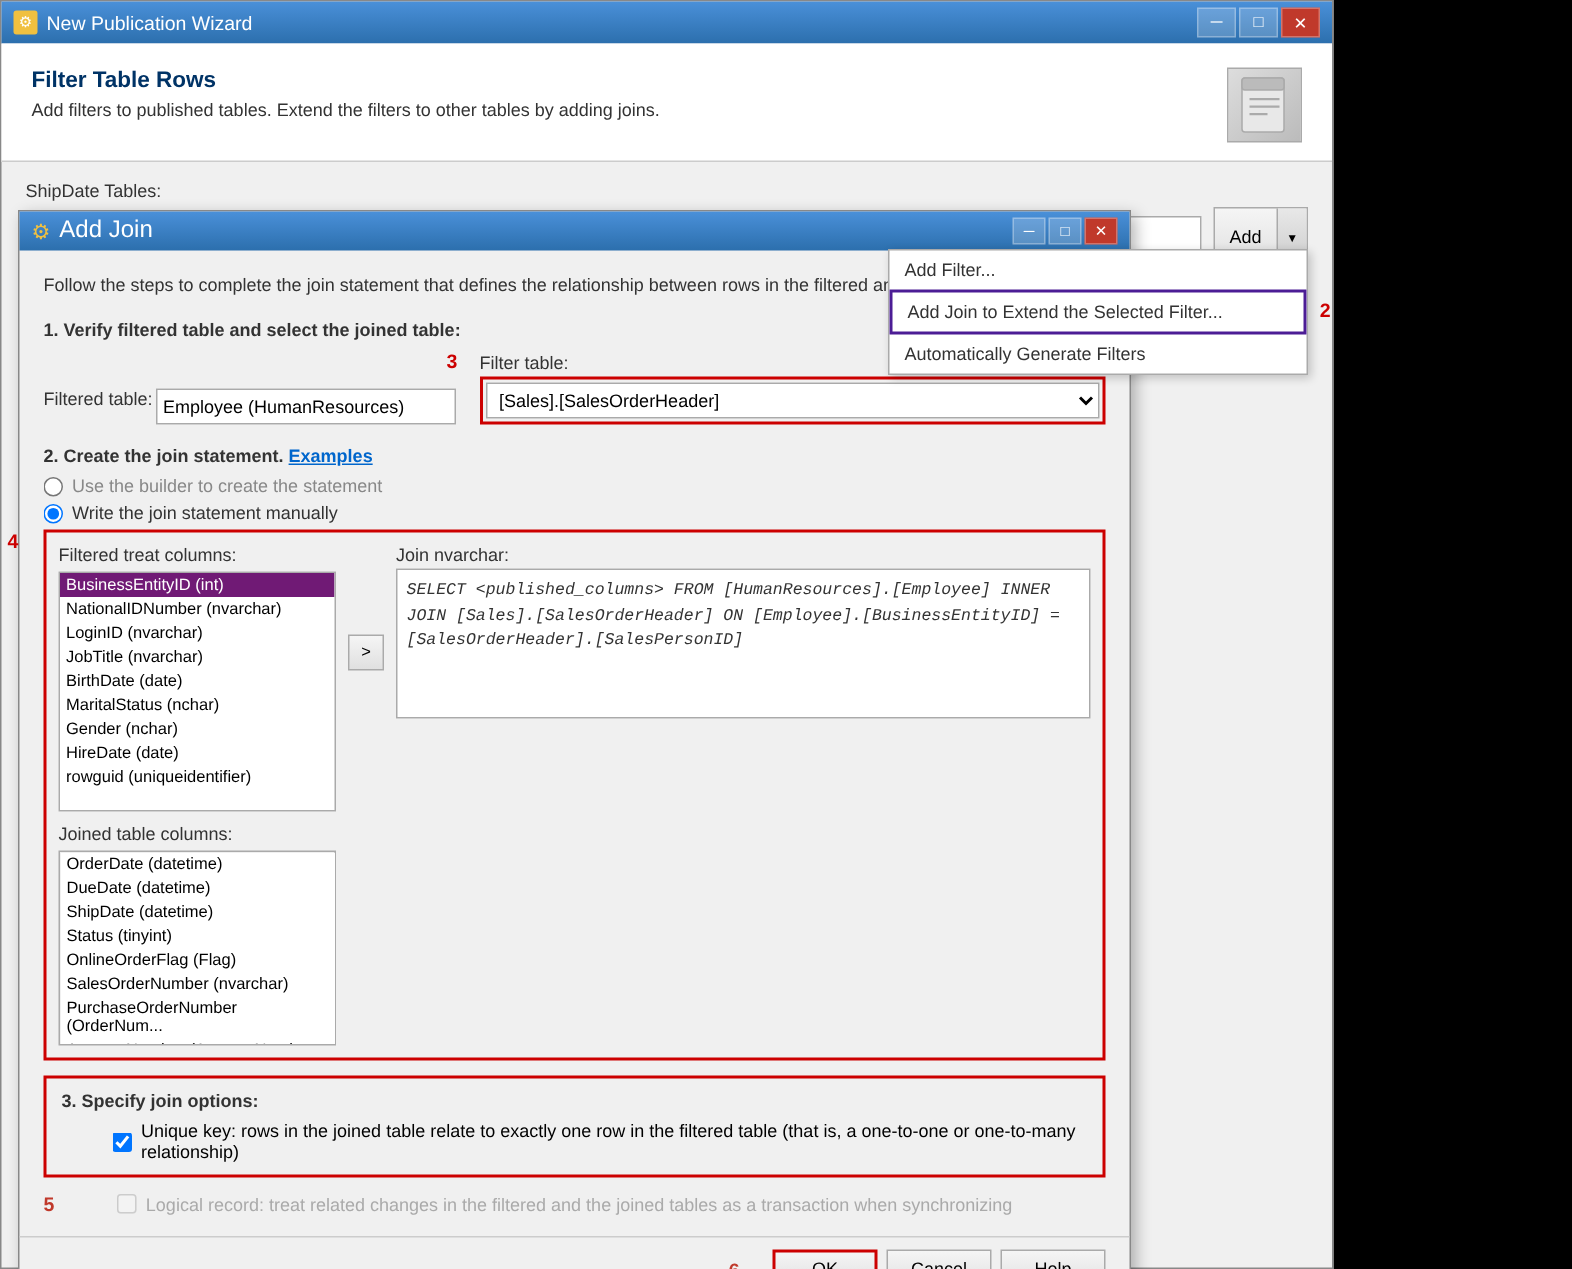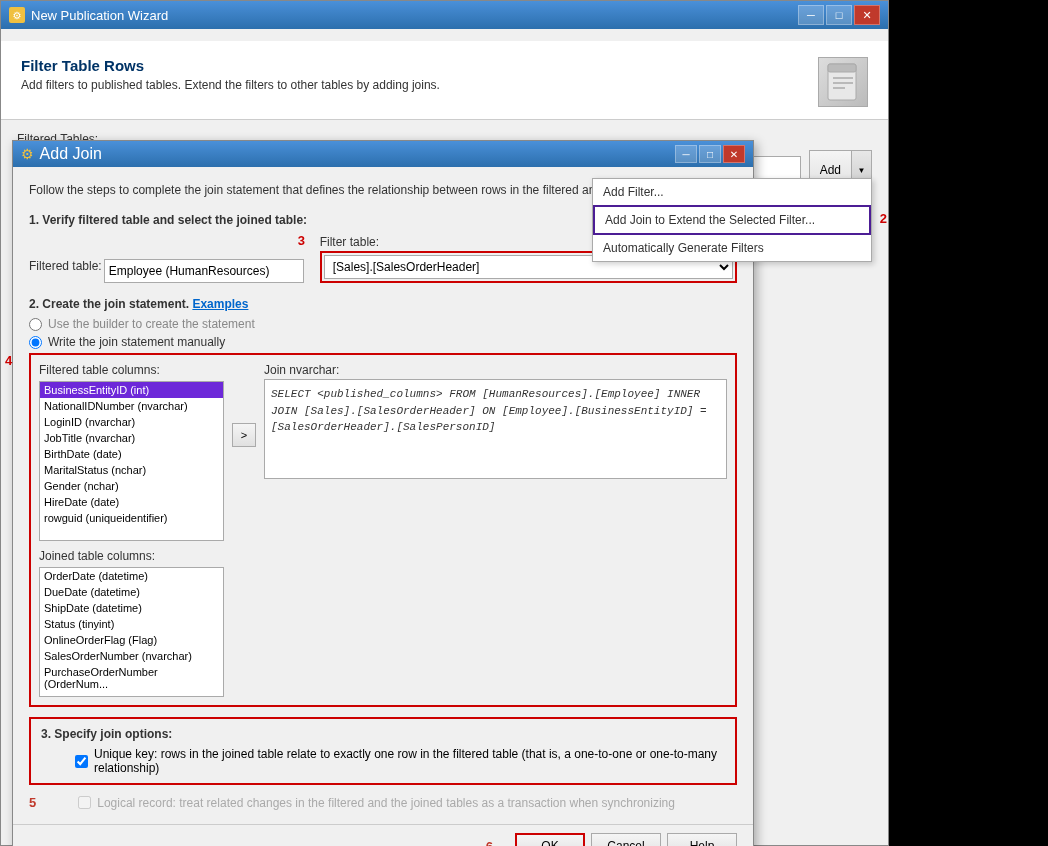--- a/index.html
+++ b/index.html
@@ -60,21 +60,20 @@
     }
     .title-bar-btn.close-btn { background: #c0392b; }
 
     .wizard-header {
       background: white;
       padding: 16px 20px 12px 20px;
       border-bottom: 1px solid #ccc;
       display: flex;
       justify-content: space-between;
       align-items: flex-start;
-      margin-top: 12px;
     }
     .wizard-header-text {}
     .wizard-title {
       font-size: 15px;
       font-weight: bold;
       color: #003366;
       margin-bottom: 4px;
     }
     .wizard-subtitle {
       font-size: 12px;
@@ -371,21 +370,21 @@
       border: 1px solid #aaa;
       overflow-y: auto;
       font-size: 11px;
     }
 
     .list-item {
       padding: 2px 4px;
       cursor: default;
     }
     .list-item.selected {
-      background: #6d28d9;
+      background: #701a75;
       color: white;
     }
 
     .arrow-btn {
       width: 24px;
       height: 24px;
       background: linear-gradient(to bottom, #f5f5f5, #e0e0e0);
       border: 1px solid #aaa;
       cursor: pointer;
       display: flex;
@@ -531,21 +530,21 @@
           <rect x="5" y="2" width="28" height="36" rx="2" fill="#e8e8e8" stroke="#aaa" stroke-width="1"></rect>
           <rect x="5" y="2" width="28" height="8" rx="2" fill="#bbb" stroke="#aaa" stroke-width="1"></rect>
           <line x1="10" y1="16" x2="30" y2="16" stroke="#aaa" stroke-width="1.5"></line>
           <line x1="10" y1="21" x2="30" y2="21" stroke="#aaa" stroke-width="1.5"></line>
           <line x1="10" y1="26" x2="22" y2="26" stroke="#aaa" stroke-width="1.5"></line>
         </svg>
       </div>
     </div>
 
     <div class="wizard-body">
-      <div class="filtered-tables-label">Filtered Tables:</div>
+      <div class="filtered-tables-label">ShipDate Tables:</div>
       <div class="filtered-tables-row">
         <div class="filtered-tables-box">
           <span class="tree-icon">🗂</span>
           <span class="employee-label">Employee (HumanResources)</span>
           <span class="badge-1">1</span>
         </div>
 
         <div class="add-btn-container">
           <div class="add-btn">
             <span class="add-btn-label">Add</span>
@@ -617,21 +616,21 @@
           <div class="radio-row active">
             <input type="radio" name="join-method" checked="" style="">
             <span>Write the join statement manually</span>
           </div>
         </div>
 
         <div class="step2-content" style="position:relative;">
           <span style="position:absolute; top:-2px; left:-26px; color:#cc0000; font-weight:bold; font-size:13px;">4</span>
           <div class="columns-row">
             <div class="column-list-container">
-              <span class="column-list-label">Filtered table columns:</span>
+              <span class="column-list-label">Filtered treat columns:</span>
               <div class="column-list">
                 <div class="list-item selected">BusinessEntityID (int)</div>
                 <div class="list-item">NationalIDNumber (nvarchar)</div>
                 <div class="list-item">LoginID (nvarchar)</div>
                 <div class="list-item">JobTitle (nvarchar)</div>
                 <div class="list-item">BirthDate (date)</div>
                 <div class="list-item">MaritalStatus (nchar)</div>
                 <div class="list-item">Gender (nchar)</div>
                 <div class="list-item">HireDate (date)</div>
                 <div class="list-item">rowguid (uniqueidentifier)</div>

